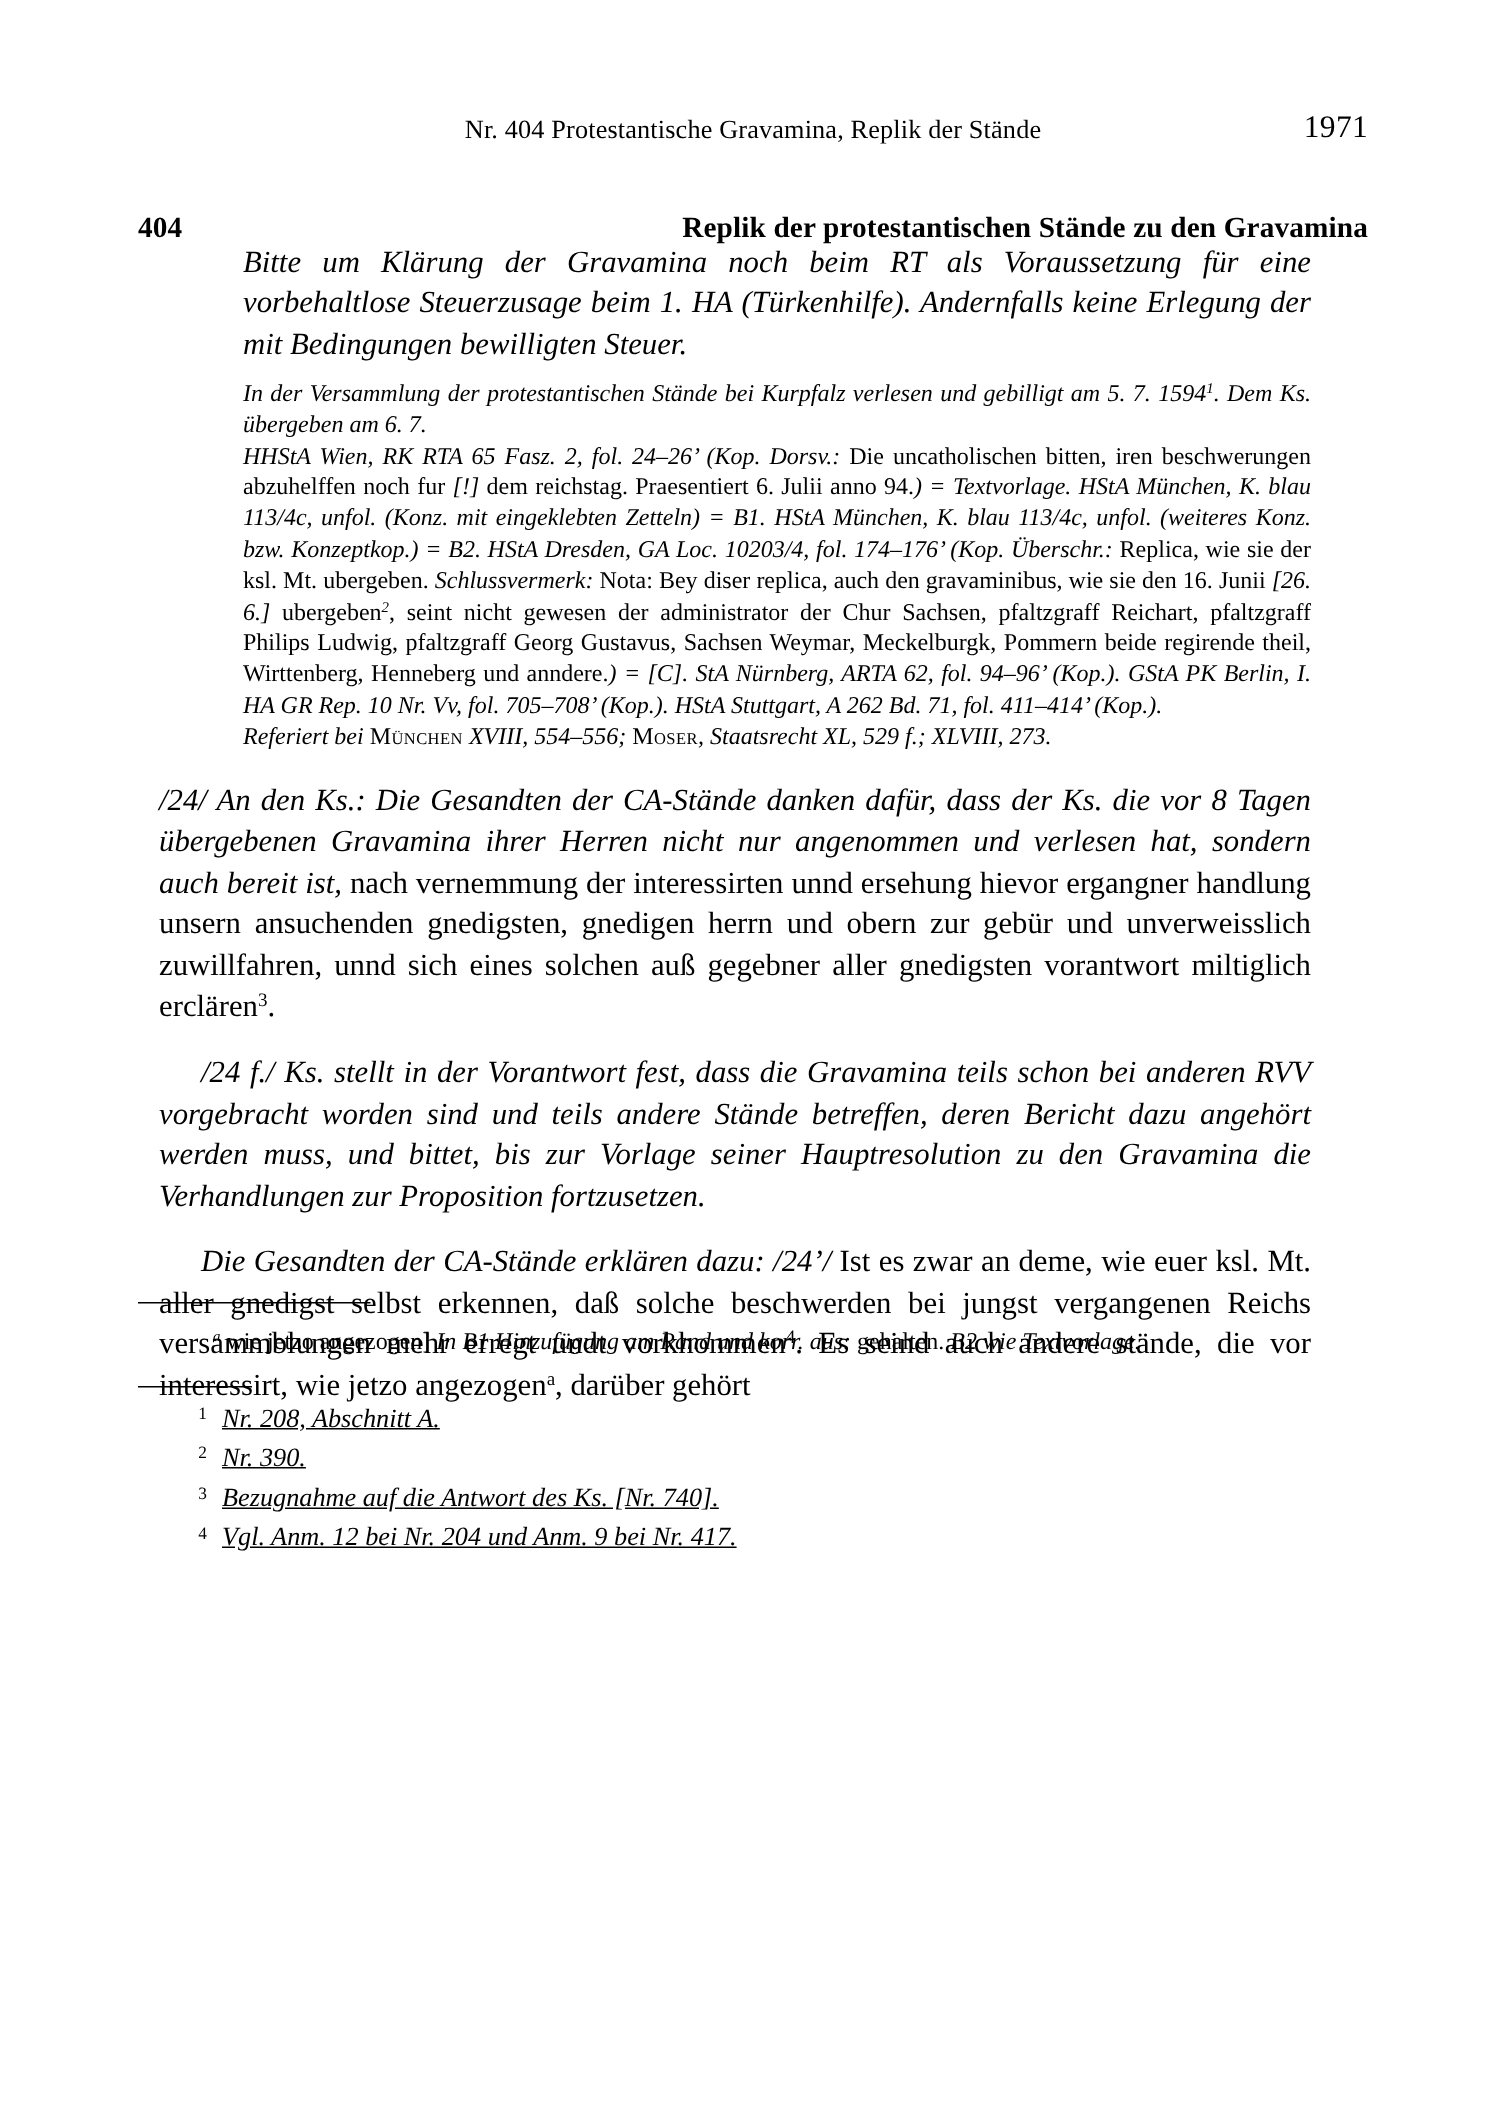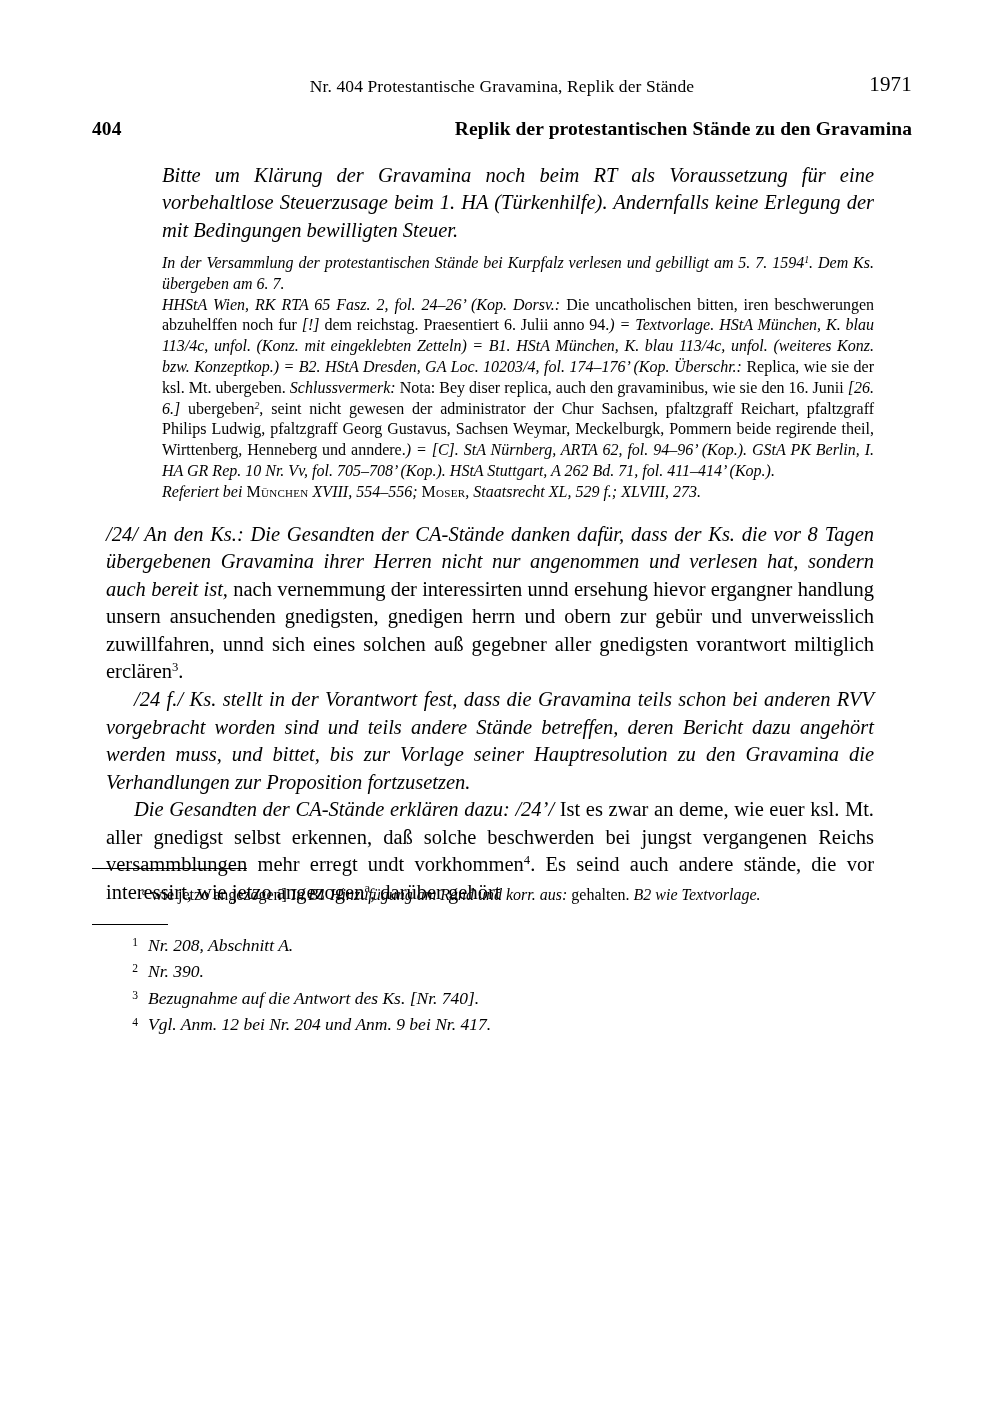--- a/index.html
+++ b/index.html
@@ -54,20 +54,21 @@
     top: 118px;
     display: flex;
     align-items: baseline;
     font-weight: bold;
     font-size: 19.5px;
     letter-spacing: 0.1px;
   }
   .section-heading .sh-number {
     width: 56px;
     flex: 0 0 56px;
+    margin-top: 24px;
   }
   .section-heading .sh-title {
     flex: 1 1 auto;
     text-align: right;
   }
 
   
   .content {
     position: absolute;
     left: 106px;
@@ -113,20 +114,21 @@
   }
 
   
   .body-text {
     margin-top: 18px;
     font-size: 20.5px;
     line-height: 1.345;
   }
   .body-text p {
     font-style: normal;
+    margin-top: 16px;
   }
   .body-text p.indent {
     text-indent: 28px;
   }
   .body-text .it {
     font-style: italic;
   }
 
   sup {
     font-size: 0.62em;
@@ -178,20 +180,21 @@
     text-align: right;
     padding-right: 10px;
     font-size: 0.66em;
     position: relative;
     top: -0.42em;
     font-style: normal;
   }
   .fn-list .fn-text {
     flex: 1 1 auto;
     font-style: italic;
+    text-decoration: underline;
   }
 
   .footnote-group-1 { margin-bottom: 18px; }
 </style>
 </head>
 <body>
 
 <div class="page">
 
   <div class="running-head">

